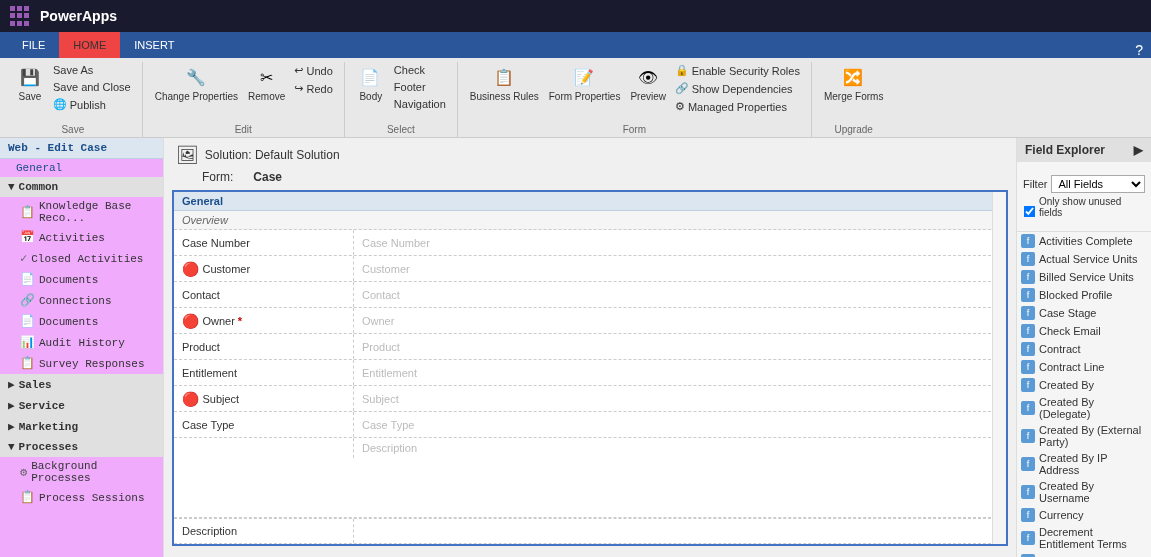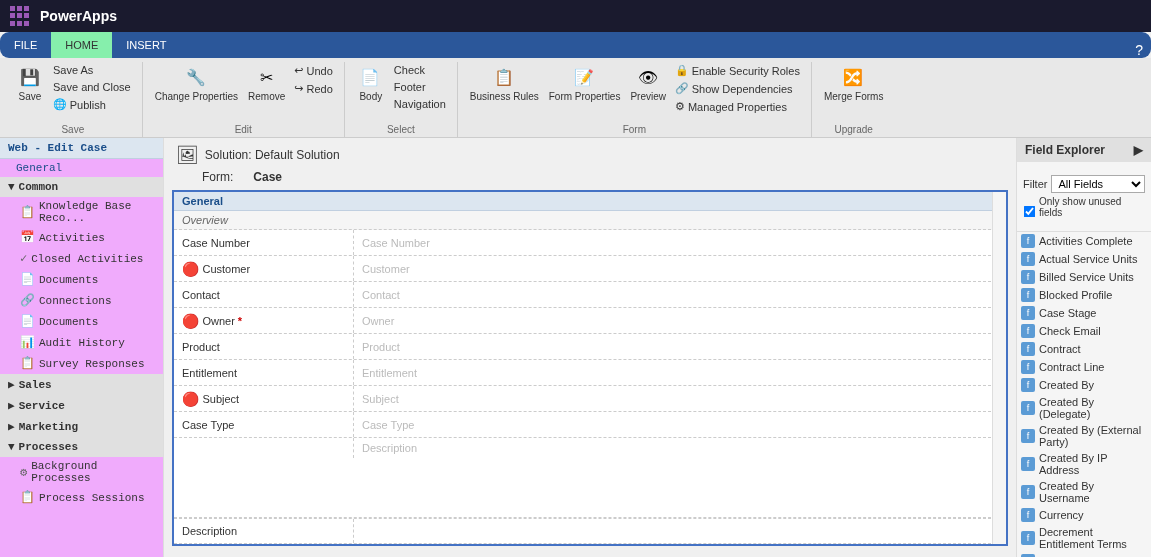--- a/index.html
+++ b/index.html
@@ -14,35 +14,34 @@
       align-items: center;
       padding: 0 10px;
       gap: 10px;
     }
 
     
     #ribbon-tabs {
       background: #2b579a;
       display: flex;
       align-items: flex-end;
-      padding: 0 0 0 0;
+      padding: 0 0 0 8px;
       height: 26px;
-      border-radius: 9px;
     }
     #ribbon-tabs .tab {
       padding: 4px 14px;
       font-size: 11px;
       color: white;
       cursor: pointer;
       height: 100%;
       display: flex;
       align-items: center;
     }
     #ribbon-tabs .tab.active {
-      background: #86efac;
+      background: #ef4444;
       color: #333;
     }
     #ribbon-tabs .help-icon {
       margin-left: auto;
       margin-right: 8px;
       color: white;
       font-size: 14px;
       cursor: pointer;
     }
 

